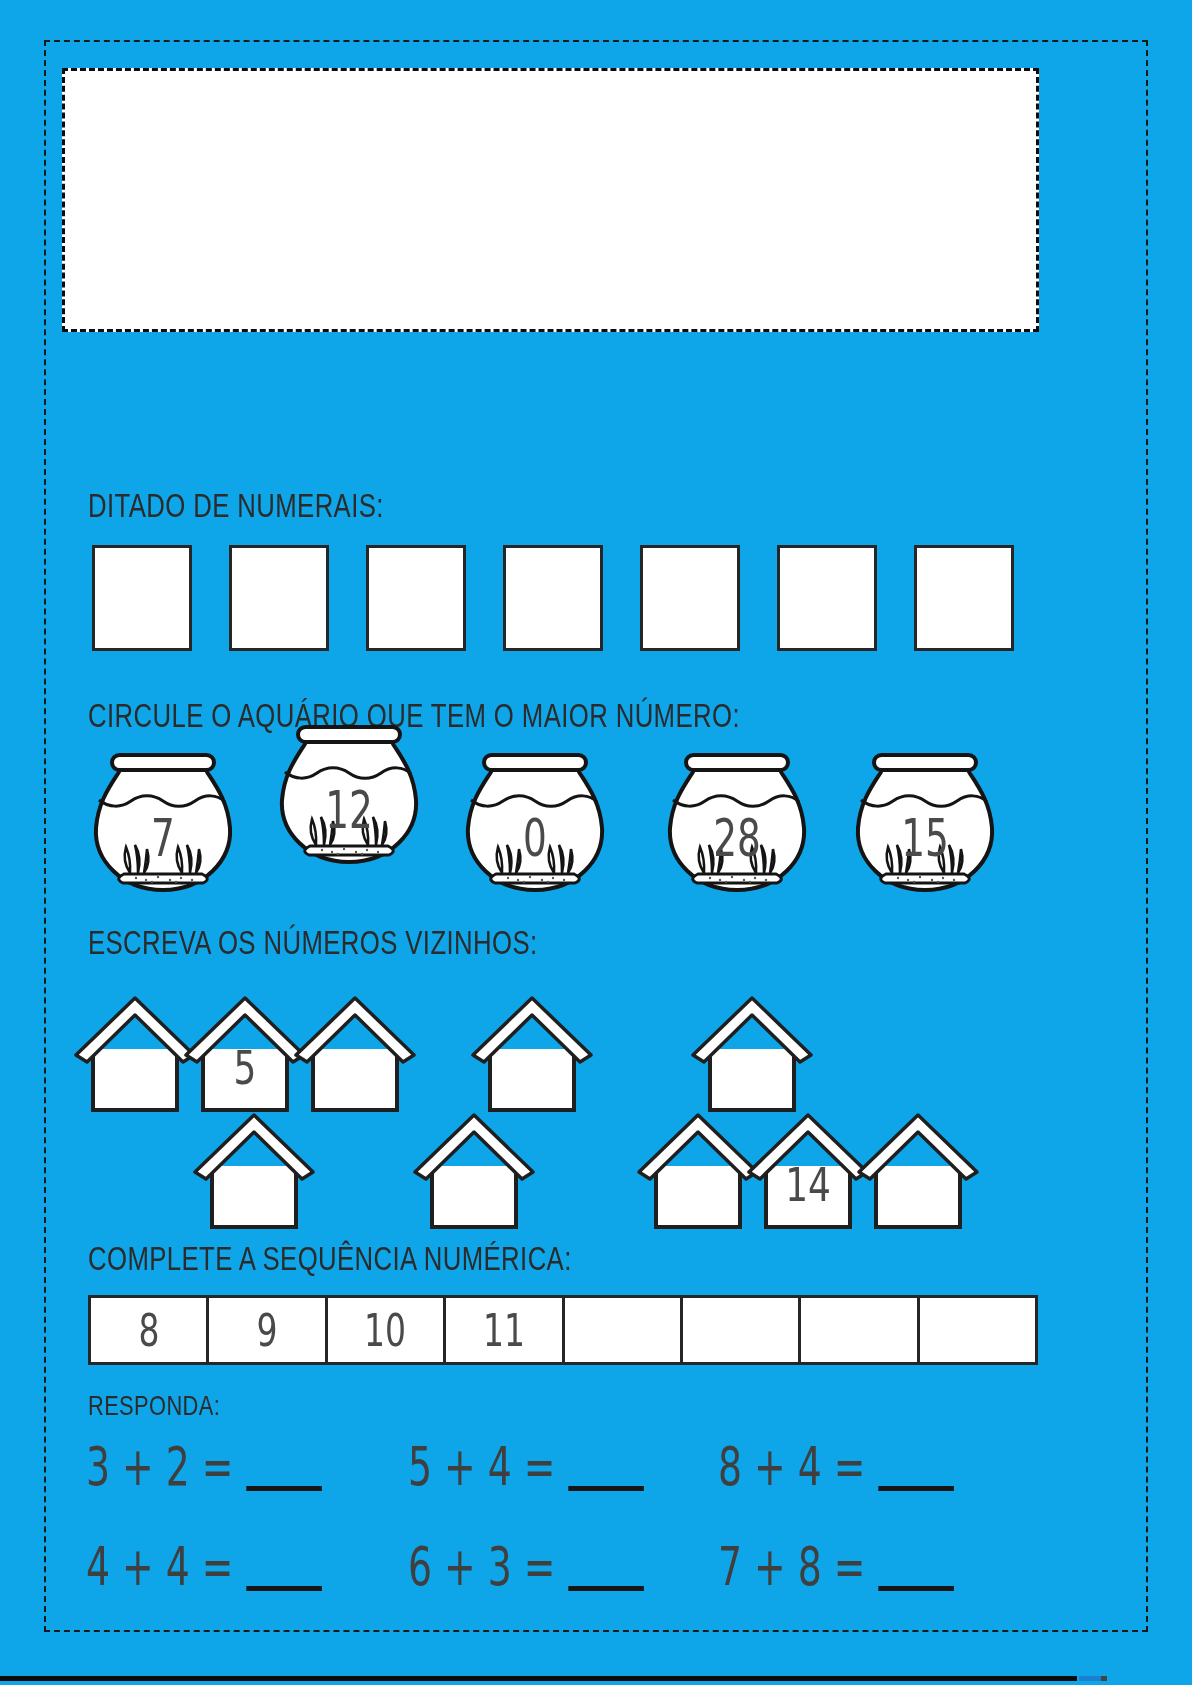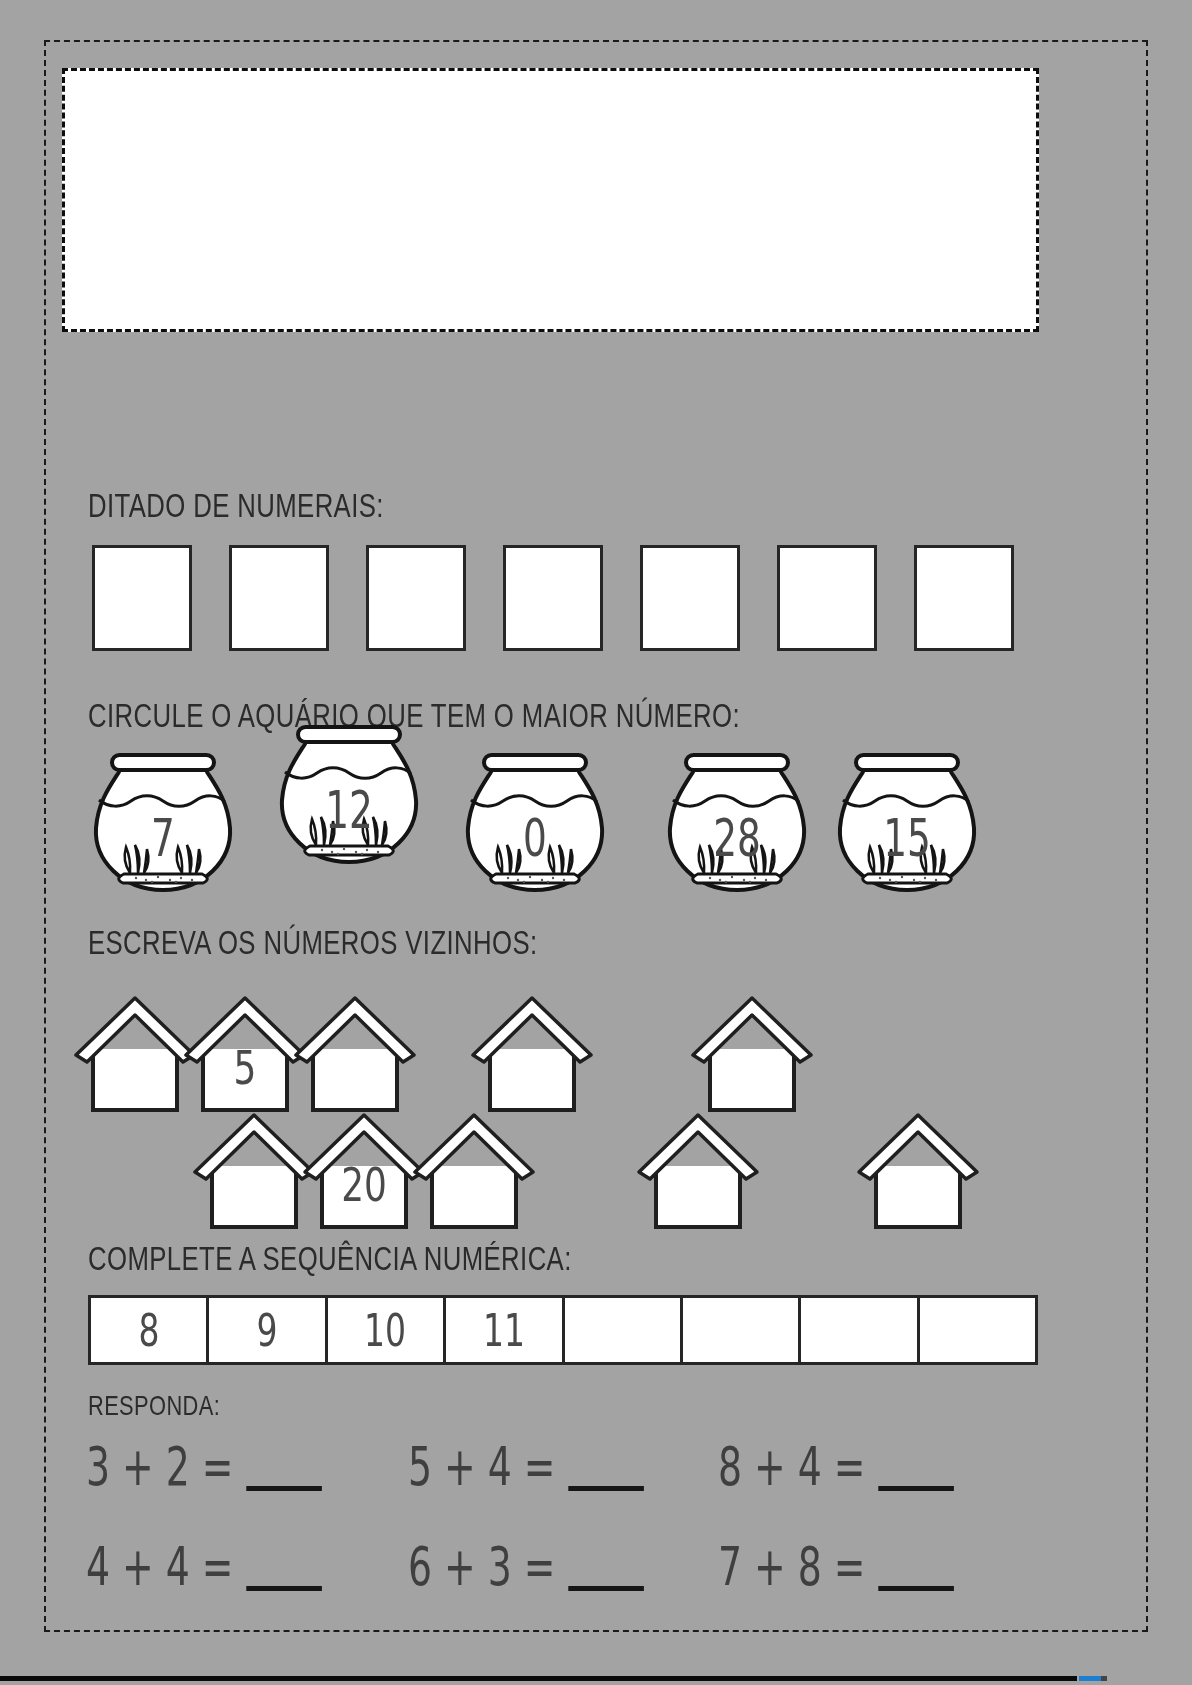--- a/index.html
+++ b/index.html
@@ -1,16 +1,16 @@
 <!DOCTYPE html>
 <html><head>
 <meta charset="utf-8">
 <style>
   html,body{margin:0;padding:0;background:#ffffff;}
-  #canvas{position:relative;width:1192px;height:1685px;background:#a3a3a3;overflow:hidden;
+  #canvas{position:relative;width:1192px;height:1685px;background:#0ea5e9;overflow:hidden;
           font-family:"Liberation Sans",sans-serif;}
 
   .page-border{position:absolute;left:44px;top:40px;width:1100px;height:1588px;
                border:2px dashed #1a1a1a;}
   .header-box{position:absolute;left:62px;top:68px;width:971px;height:258px;
               border:3px dashed #0d0d0d;background:#fff;}
 
   .heading{position:absolute;font-size:33px;color:#2b2b2b;white-space:nowrap;
            letter-spacing:.5px;transform:scaleX(.78);transform-origin:left top;}
   .heading.small{font-size:28px;}
@@ -180,21 +180,21 @@
       <path d="M58,121 q7,-10 3,-24 q-1,12 -3,24"></path>
       <path d="M96,121 q-8,-12 -4,-26 q5,12 4,26"></path>
       <path d="M104,121 q0,-16 -3,-28 q7,12 3,28"></path>
       <path d="M110,121 q7,-10 3,-24 q-1,12 -3,24"></path>
     </g>
     <rect x="26" y="3" width="102" height="15" rx="7.5" fill="#fff" stroke="#141414" stroke-width="4"></rect>
   </svg>
 
     <span class="bowl-num">28</span>
   </div>
-  <div class="bowl" style="left:830px;top:752px;">
+  <div class="bowl" style="left:848px;top:752px;">
   <svg viewBox="0 0 154 148" width="154" height="148" xmlns="http://www.w3.org/2000/svg">
     <path d="M33,20 C24,34 12,50 10,76 C8,108 36,138 77,138 C118,138 146,108 144,76 C142,50 130,34 121,20" fill="#fff" stroke="#141414" stroke-width="4" stroke-linecap="round"></path>
     <path d="M13,48 c10,8 22,8 32,1 c10,-7 22,-7 32,0 c10,7 22,7 32,0 c10,-7 22,-7 30,1" fill="none" stroke="#141414" stroke-width="3"></path>
     <path d="M38,122 L116,122 Q126,127 117,131 L37,131 Q28,127 38,122 Z" fill="#fff" stroke="#141414" stroke-width="3"></path>
     <g fill="#555">
       <circle cx="50" cy="126" r="1.2"></circle>
           <circle cx="60" cy="128" r="1.2"></circle>
       <circle cx="72" cy="125" r="1.2"></circle>
           <circle cx="84" cy="128" r="1.2"></circle>
       <circle cx="95" cy="126" r="1.2"></circle>
@@ -251,41 +251,41 @@
     <path d="M3,62 L62,5 L121,62 L110,69 L62,22 L14,69 Z" fill="#fff" stroke="#1f1f1f" stroke-width="3.5" stroke-linejoin="round"></path>
   </svg>
 </div>
 
   <div class="house" style="left:192px;top:1110px;">
   <svg viewBox="0 0 124 120" width="124" height="120" xmlns="http://www.w3.org/2000/svg">
     <path d="M20,56 L20,117 L104,117 L104,56" fill="#fff" stroke="#1f1f1f" stroke-width="4"></path>
     <path d="M3,62 L62,5 L121,62 L110,69 L62,22 L14,69 Z" fill="#fff" stroke="#1f1f1f" stroke-width="3.5" stroke-linejoin="round"></path>
   </svg>
 </div>
-  <div class="house" style="left:302px;top:1110px;">
-  <svg viewBox="0 0 124 120" width="124" height="120" xmlns="http://www.w3.org/2000/svg">
-    <path d="M20,56 L20,117 L104,117 L104,56" fill="#fff" stroke="#1f1f1f" stroke-width="4"></path>
-    <path d="M3,62 L62,5 L121,62 L110,69 L62,22 L14,69 Z" fill="#fff" stroke="#1f1f1f" stroke-width="3.5" stroke-linejoin="round"></path>
-  </svg>
-
-    <span class="house-num">20</span>
-  </div>
   <div class="house" style="left:412px;top:1110px;">
   <svg viewBox="0 0 124 120" width="124" height="120" xmlns="http://www.w3.org/2000/svg">
     <path d="M20,56 L20,117 L104,117 L104,56" fill="#fff" stroke="#1f1f1f" stroke-width="4"></path>
     <path d="M3,62 L62,5 L121,62 L110,69 L62,22 L14,69 Z" fill="#fff" stroke="#1f1f1f" stroke-width="3.5" stroke-linejoin="round"></path>
   </svg>
 </div>
 
   <div class="house" style="left:636px;top:1110px;">
   <svg viewBox="0 0 124 120" width="124" height="120" xmlns="http://www.w3.org/2000/svg">
     <path d="M20,56 L20,117 L104,117 L104,56" fill="#fff" stroke="#1f1f1f" stroke-width="4"></path>
     <path d="M3,62 L62,5 L121,62 L110,69 L62,22 L14,69 Z" fill="#fff" stroke="#1f1f1f" stroke-width="3.5" stroke-linejoin="round"></path>
   </svg>
 </div>
+  <div class="house" style="left:746px;top:1110px;">
+  <svg viewBox="0 0 124 120" width="124" height="120" xmlns="http://www.w3.org/2000/svg">
+    <path d="M20,56 L20,117 L104,117 L104,56" fill="#fff" stroke="#1f1f1f" stroke-width="4"></path>
+    <path d="M3,62 L62,5 L121,62 L110,69 L62,22 L14,69 Z" fill="#fff" stroke="#1f1f1f" stroke-width="3.5" stroke-linejoin="round"></path>
+  </svg>
+
+    <span class="house-num">14</span>
+  </div>
   <div class="house" style="left:856px;top:1110px;">
   <svg viewBox="0 0 124 120" width="124" height="120" xmlns="http://www.w3.org/2000/svg">
     <path d="M20,56 L20,117 L104,117 L104,56" fill="#fff" stroke="#1f1f1f" stroke-width="4"></path>
     <path d="M3,62 L62,5 L121,62 L110,69 L62,22 L14,69 Z" fill="#fff" stroke="#1f1f1f" stroke-width="3.5" stroke-linejoin="round"></path>
   </svg>
 </div>
 
   <div class="heading" style="left:88px;top:1240px;">COMPLETE A SEQUÊNCIA NUMÉRICA:</div>
   <div class="seq-table">
     <div class="seq-cell">

